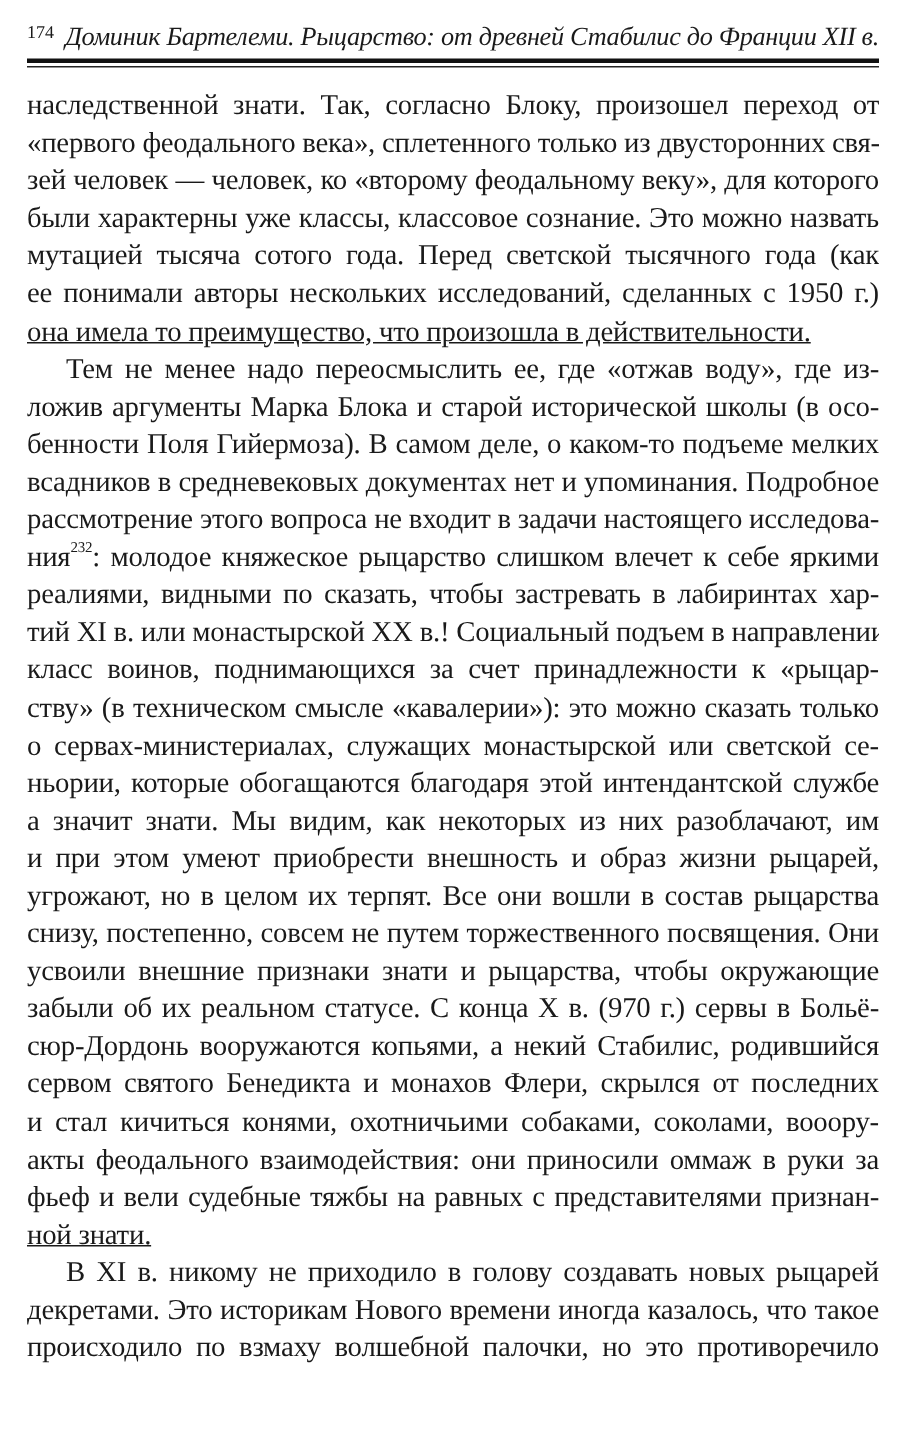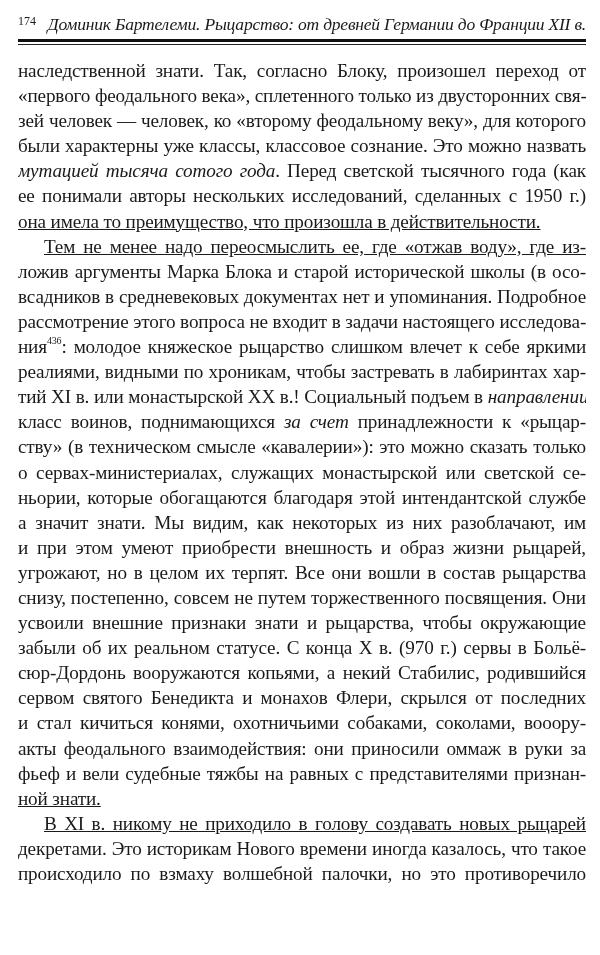--- a/index.html
+++ b/index.html
@@ -5,48 +5,49 @@
   html, body { margin:0; padding:0; background:#ffffff; }
   body { width:600px; height:955px; overflow:hidden; position:relative; color:#1a1a1a; font-family:"Liberation Serif", "DejaVu Serif", serif; }
   .header { position:absolute; left:18px; right:14px; top:8px; height:30px; }
   .page-num { position:absolute; left:0; top:6px; font-size:12px;text-align:right; }
   .running-title { position:absolute; right:0; top:6px; font-size:17.5px; font-style:italic; white-space:nowrap; letter-spacing:-0.2px; }
   .rule-thick { position:absolute; left:18px; right:14px; top:39px; height:3px; background:#111; }
   .rule-thin { position:absolute; left:18px; right:14px; top:44px; height:1px; background:#222; }
   .body { position:absolute; left:18px; right:14px; top:58px; font-size:19.2px; line-height:25.1px; }
   .line { display:block; white-space:nowrap; text-align:justify; text-align-last:justify; height:25.1px; overflow:hidden; letter-spacing:-0.15px; }
   .line.last { text-align-last:left;text-decoration:underline; }
-  .line.indent { text-indent:26px;text-decoration:underline; }
-  .it { font-style:italic; }
+  .line.indent { text-indent:26px; }
+  .it { }
   sup { font-size:10px; vertical-align:top; line-height:10px; position:relative; top:2px; }
 </style>
 </head>
 <body>
 
 <div class="header">
   <span class="page-num">174</span>
-  <span class="running-title">Доминик Бартелеми. Рыцарство: от древней Германии до Франции XII в.</span>
+  <span class="running-title">Доминик Бартелеми. Рыцарство: от древней Стабилис до Франции XII в.</span>
 </div>
 <div class="rule-thick"></div>
 <div class="rule-thin"></div>
 
 <div class="body" id="body">
     <span class="line"><span>наследственной знати. Так, согласно Блоку, произошел переход от</span></span>
     <span class="line"><span>«первого феодального века», сплетенного только из двусторонних свя-</span></span>
     <span class="line"><span>зей человек — человек, ко «второму феодальному веку», для которого</span></span>
     <span class="line"><span>были характерны уже классы, классовое сознание. Это можно назвать</span></span>
     <span class="line"><span class="it">мутацией тысяча сотого года</span><span>. Перед светской тысячного года (как</span></span>
     <span class="line"><span>ее понимали авторы нескольких исследований, сделанных с 1950 г.)</span></span>
     <span class="line last"><span>она имела то преимущество, что произошла в действительности.</span></span>
     <span class="line indent"><span>Тем не менее надо переосмыслить ее, где «отжав воду», где из-</span></span>
     <span class="line"><span>ложив аргументы Марка Блока и старой исторической школы (в осо-</span></span>
+    <span class="line"><span>бенности Поля Гийермоза). В самом деле, о каком-то подъеме мелких</span></span>
     <span class="line"><span>всадников в средневековых документах нет и упоминания. Подробное</span></span>
     <span class="line"><span>рассмотрение этого вопроса не входит в задачи настоящего исследова-</span></span>
-    <span class="line"><span>ния</span><sup>436</sup><span>: молодое княжеское рыцарство слишком влечет к себе яркими</span></span>
-    <span class="line"><span>реалиями, видными по хроникам, чтобы застревать в лабиринтах хар-</span></span>
+    <span class="line"><span>ния</span><sup>232</sup><span>: молодое княжеское рыцарство слишком влечет к себе яркими</span></span>
+    <span class="line"><span>реалиями, видными по сказать, чтобы застревать в лабиринтах хар-</span></span>
     <span class="line"><span>тий XI в. или монастырской XX в.! Социальный подъем в </span><span class="it">направлении</span></span>
     <span class="line"><span>класс воинов, поднимающихся </span><span class="it">за счет</span><span> принадлежности к «рыцар-</span></span>
     <span class="line"><span>ству» (в техническом смысле «кавалерии»): это можно сказать только</span></span>
     <span class="line"><span>о сервах-министериалах, служащих монастырской или светской се-</span></span>
     <span class="line"><span>ньории, которые обогащаются благодаря этой интендантской службе</span></span>
     <span class="line"><span>а значит знати. Мы видим, как некоторых из них разоблачают, им</span></span>
     <span class="line"><span>и при этом умеют приобрести внешность и образ жизни рыцарей,</span></span>
     <span class="line"><span>угрожают, но в целом их терпят. Все они вошли в состав рыцарства</span></span>
     <span class="line"><span>снизу, постепенно, совсем не путем торжественного посвящения. Они</span></span>
     <span class="line"><span>усвоили внешние признаки знати и рыцарства, чтобы окружающие</span></span>

